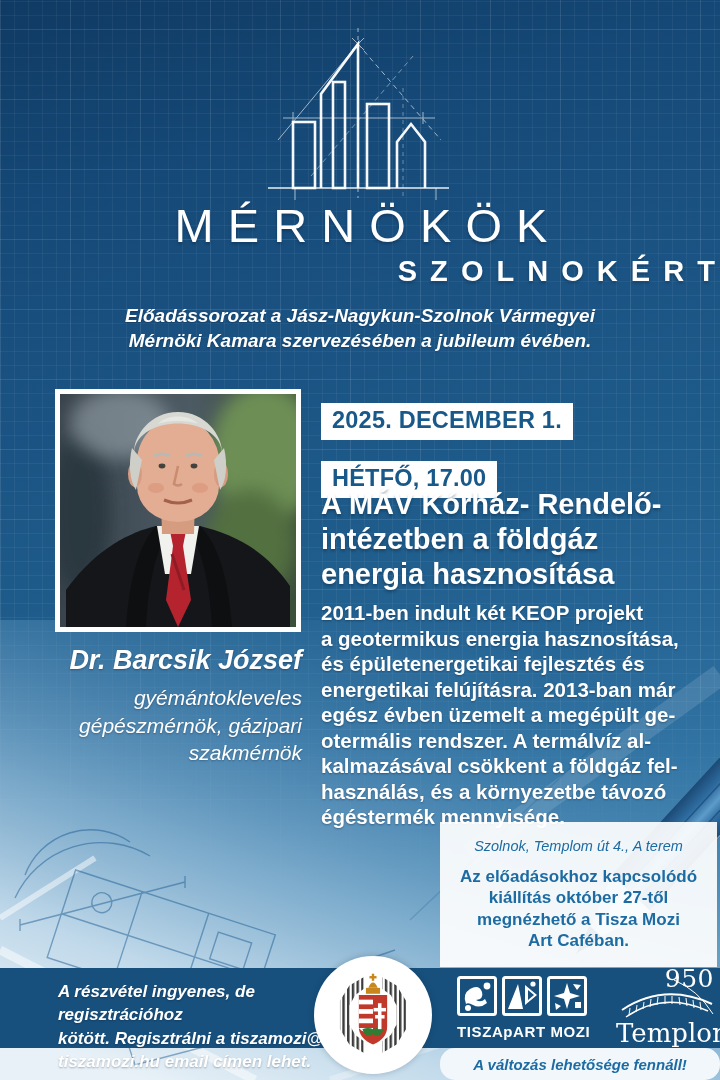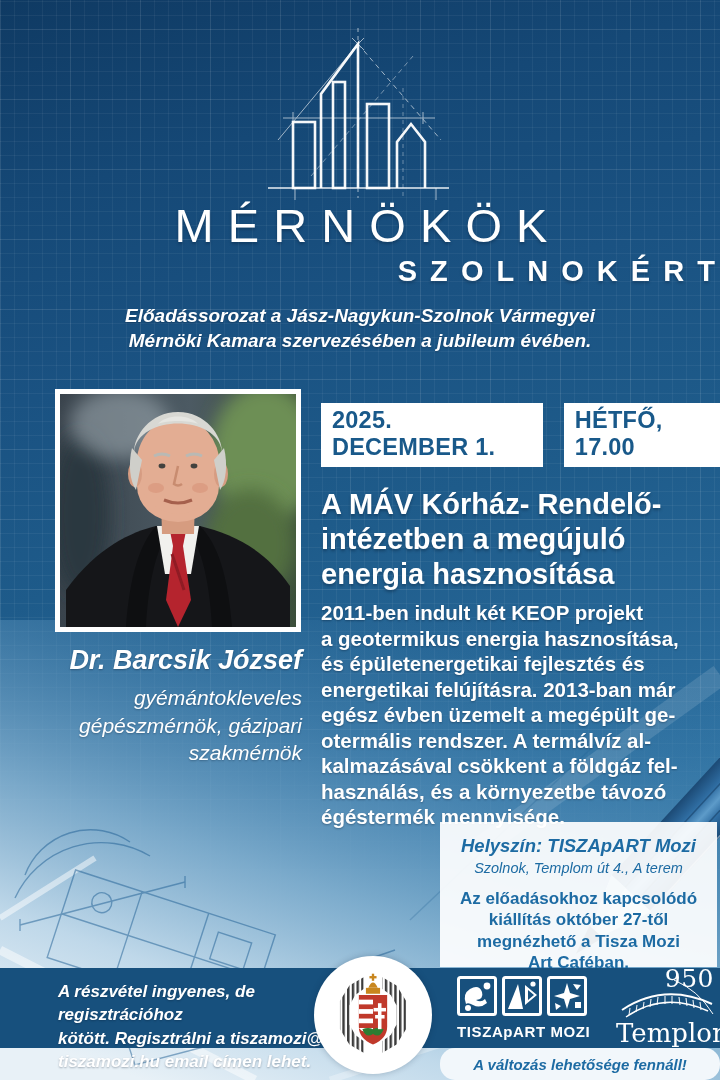--- a/index.html
+++ b/index.html
@@ -44,21 +44,21 @@
   .speaker-name{
     position:absolute;left:0;top:645px;width:302px;text-align:right;
     font-style:italic;font-weight:700;font-size:27px;
     text-shadow:0 1px 2px rgba(0,20,40,.35);
   }
   .speaker-titles{
     position:absolute;left:0;top:684px;width:302px;text-align:right;
     font-style:italic;font-weight:500;font-size:21px;line-height:1.32;
     white-space:pre-line;text-shadow:0 1px 2px rgba(0,20,40,.3);
   }
-  .badges{position:absolute;left:321px;top:403px;display:flex;align-items:flex-start;gap:21px;}
+  .badges{position:absolute;left:321px;top:403px;display:flex;flex-direction:column;align-items:flex-start;gap:21px;}
   .badge{background:#fff;color:#19598a;font-weight:800;font-size:23.5px;padding:4px 11px 6px;letter-spacing:.01em;}
   .event-title{
     position:absolute;left:321px;top:487px;width:400px;
     font-weight:800;font-size:29px;line-height:1.21;white-space:pre-line;
     text-shadow:0 2px 3px rgba(0,20,40,.35);
   }
   .event-desc{
     position:absolute;left:321px;top:600px;width:400px;
     font-weight:700;font-size:20.5px;line-height:1.245;white-space:pre-line;
     text-shadow:0 1px 2px rgba(0,20,40,.35);
@@ -240,34 +240,33 @@
   <div class="speaker-titles">gyémántokleveles
 gépészmérnök, gázipari
 szakmérnök</div>
 
   <div class="badges">
     <div class="badge">2025. DECEMBER 1.</div>
     <div class="badge">HÉTFŐ, 17.00</div>
   </div>
 
   <div class="event-title">A MÁV Kórház- Rendelő-
-intézetben a megújuló
+intézetben a földgáz
 energia hasznosítása</div>
   <div class="event-desc">2011-ben indult két KEOP projekt
 a geotermikus energia hasznosítása,
 és épületenergetikai fejlesztés és
 energetikai felújításra. 2013-ban már
 egész évben üzemelt a megépült ge-
 otermális rendszer. A termálvíz al-
 kalmazásával csökkent a földgáz fel-
 használás, és a környezetbe távozó
 égéstermék mennyisége.</div>
 
   <div class="venue-box">
-    <div class="venue-name">Helyszín: TISZApART Mozi</div>
     <div class="venue-address">Szolnok, Templom út 4., A terem</div>
     <div class="venue-note">Az előadásokhoz kapcsolódó
 kiállítás október 27-től
 megnézhető a Tisza Mozi
 Art Caféban.</div>
   </div>
 
   <div class="bottom-band"></div>
 
   <div class="registration">A részvétel ingyenes, de regisztrációhoz

